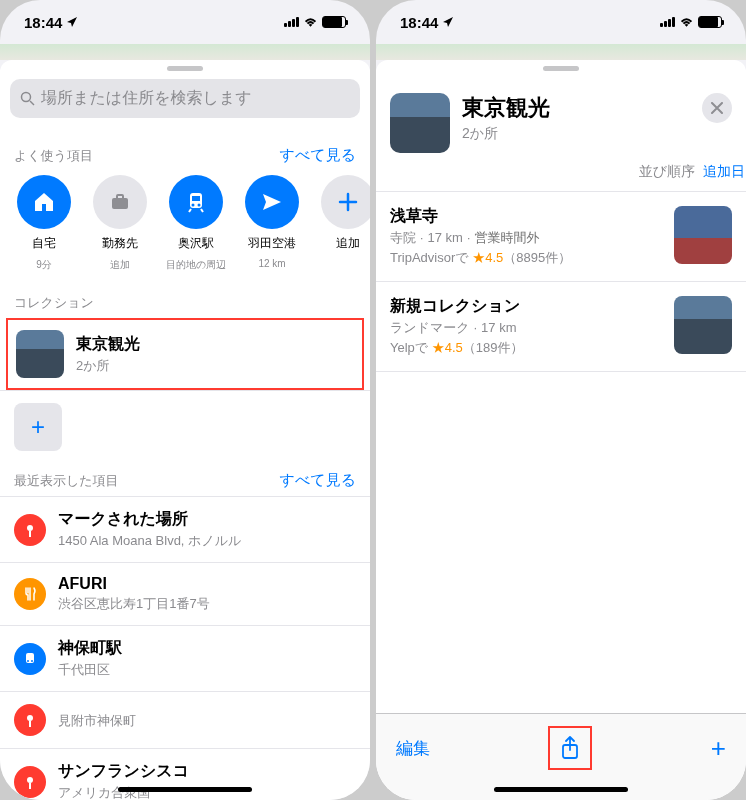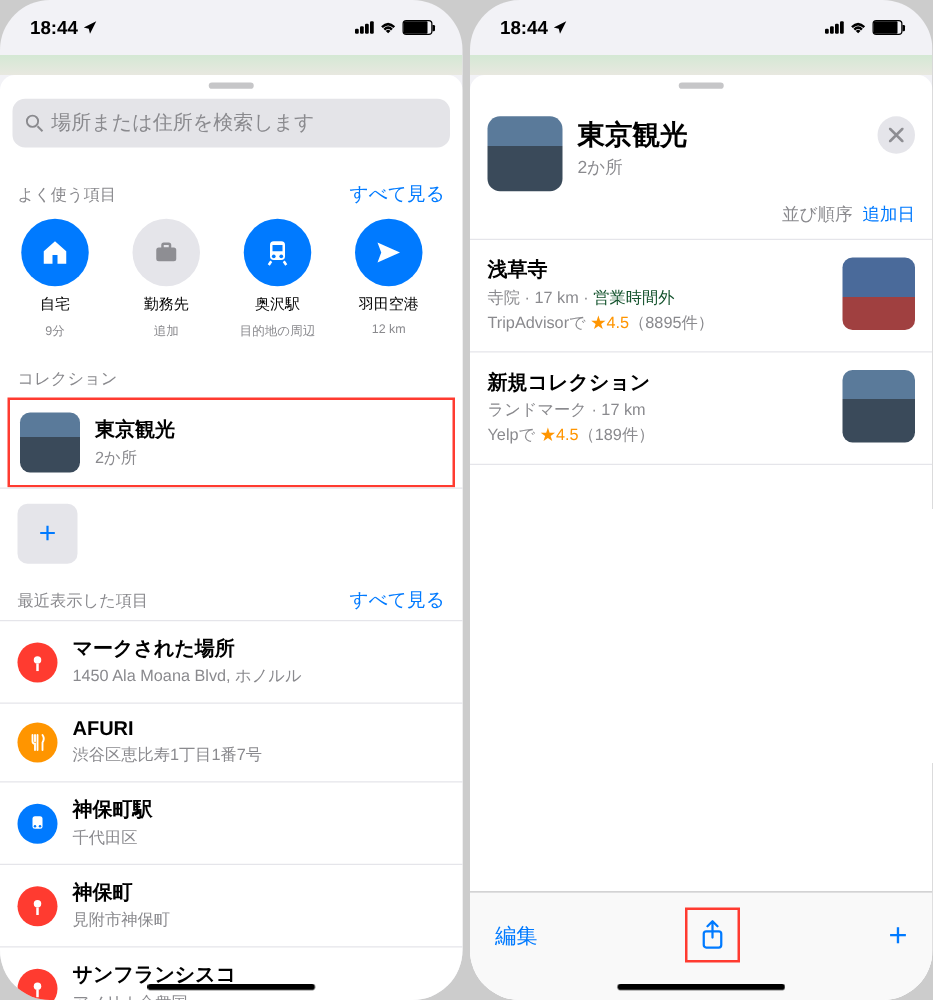--- a/index.html
+++ b/index.html
@@ -14,21 +14,21 @@
     .wifi-icon { width: 15px; height: 12px; }
     .battery { width: 24px; height: 12px; border: 1px solid #000; border-radius: 3px; position: relative; }
     .battery::after { content:''; position:absolute; right:-3px; top:3px; width:2px; height:5px; background:#000; border-radius:0 1px 1px 0;}
     .battery-fill { background:#000; height:100%; width:85%; border-radius:1px; }
     .map-peek { height: 16px; background: linear-gradient(to bottom, #d4e8d4, #e8e8e0); }
     .grabber { width: 36px; height: 5px; background: #c6c6c8; border-radius: 3px; margin: 6px auto 8px; }
     .content { flex: 1; overflow-y: auto; background: #fff; border-radius: 12px 12px 0 0; }
     .search-bar { margin: 0 10px 20px; background: #e4e4e8; border-radius: 10px; padding: 9px 10px; display: flex; align-items: center; gap: 6px; color: #8a8a8e; font-size: 16px; }
     .section-hdr { display: flex; justify-content: space-between; align-items: center; padding: 8px 14px 6px; font-size: 13px; color: #8a8a8e; }
     .section-hdr .link { color: #007aff; font-size: 15px; }
-    .fav-row { display: flex; padding: 4px 8px 14px; gap: 17px; overflow-x: hidden; }
+    .fav-row { display: flex; padding: 4px 8px 14px; gap: 4px; overflow-x: hidden; }
     .fav-item { flex: 0 0 72px; display: flex; flex-direction: column; align-items: center; gap: 6px; }
     .fav-icon { width: 54px; height: 54px; border-radius: 50%; display: flex; align-items: center; justify-content: center; }
     .fav-icon.home { background:#007aff; color:#fff; }
     .fav-icon.grey { background:#e5e5ea; color:#8e8e93; }
     .fav-icon.blue { background:#007aff; color:#fff; }
     .fav-icon.dashed { background:#e5e5ea; color:#007aff; }
     .fav-label { font-size: 12px; color: #000; text-align: center; }
     .fav-sub { font-size: 10px; color: #8a8a8e; text-align: center; }
     .list-row { display: flex; align-items: center; padding: 12px 14px; gap: 12px; border-top: 0.5px solid #e5e5ea; background:#fff; }
     .list-row.hl { border: 2px solid #ff3b30; margin: 0 6px; padding: 10px 8px; }
@@ -42,28 +42,28 @@
     .circle-icon.red { background: #ff3b30; }
     .circle-icon.orange { background: #ff9500; }
     .circle-icon.bluec { background: #007aff; }
     .home-indicator { position: absolute; bottom: 8px; left: 50%; transform: translateX(-50%); width: 134px; height: 5px; background: #000; border-radius: 3px; }
     
     .detail-hdr { display: flex; align-items: flex-start; padding: 14px 14px 6px; gap: 12px; }
     .detail-thumb { width: 60px; height: 60px; border-radius: 10px; background: linear-gradient(to bottom, #5a7a9a 40%, #3a4a5a 40%); flex-shrink: 0; }
     .detail-title { font-size: 22px; font-weight: 700; color:#000; }
     .detail-sub { font-size: 14px; color: #8a8a8e; margin-top: 2px; }
     .close-btn { width: 30px; height: 30px; border-radius: 50%; background: #e5e5ea; color: #8e8e93; display: flex; align-items: center; justify-content: center; margin-left: auto; flex-shrink: 0; }
-    .sort-row { display: flex; justify-content: flex-end; gap: 8px; padding: 4px 14px 10px; font-size: 14px; }
+    .sort-row { display: flex; justify-content: flex-end; gap: 8px; padding: 4px 1px 10px; font-size: 14px; }
     .sort-row .lbl { color: #8a8a8e; }
     .sort-row .val { color: #007aff; }
     .place-row { display: flex; padding: 14px 14px; border-top: 0.5px solid #e5e5ea; gap: 12px; align-items: flex-start; }
     .place-txt { flex: 1; }
     .place-title { font-size: 16px; font-weight: 700; }
     .place-meta { font-size: 13px; color: #8a8a8e; margin-top: 2px; }
-    .place-meta .closed { color: #14532d; }
+    .place-meta .closed { color: #737373; }
     .place-rating { font-size: 13px; color: #8a8a8e; margin-top: 2px; }
     .star { color: #ff9500; }
     .place-img { width: 58px; height: 58px; border-radius: 8px; flex-shrink: 0; }
     .place-img.p1 { background: linear-gradient(to bottom, #4a6a9a 55%, #a04040 55%); }
     .place-img.p2 { background: linear-gradient(to bottom, #5a7a9a 40%, #3a4a5a 40%); }
     .toolbar { border-top: 0.5px solid #c6c6c8; display: flex; justify-content: space-between; align-items: center; padding: 12px 20px 30px; background: #f9f9f9; margin-top: auto; }
     .toolbar .tb-btn { color: #007aff; font-size: 17px; }
     .tb-share { width: 44px; height: 44px; display: flex; align-items: center; justify-content: center; border: 2px solid #ff3b30; }
     .screen2-body { flex: 1; display: flex; flex-direction: column; background: #fff; border-radius: 12px 12px 0 0; }
     .screen2-list { flex:1; }
@@ -217,21 +217,20 @@
         </div>
     </div>
     <div class="list-row">
       <div class="circle-icon red">
           <svg width="14" height="14" viewBox="0 0 14 14">
             <circle cx="7" cy="5" r="3" fill="#fff"></circle>
             <path d="M7 8 V14" stroke="#fff" stroke-width="2"></path>
           </svg>
         </div>
       <div class="row-text">
-          <div class="row-title">神保町</div>
           <div class="row-sub">見附市神保町</div>
         </div>
     </div>
     <div class="list-row">
       <div class="circle-icon red">
           <svg width="14" height="14" viewBox="0 0 14 14">
             <circle cx="7" cy="5" r="3" fill="#fff"></circle>
             <path d="M7 8 V14" stroke="#fff" stroke-width="2"></path>
           </svg>
         </div>

